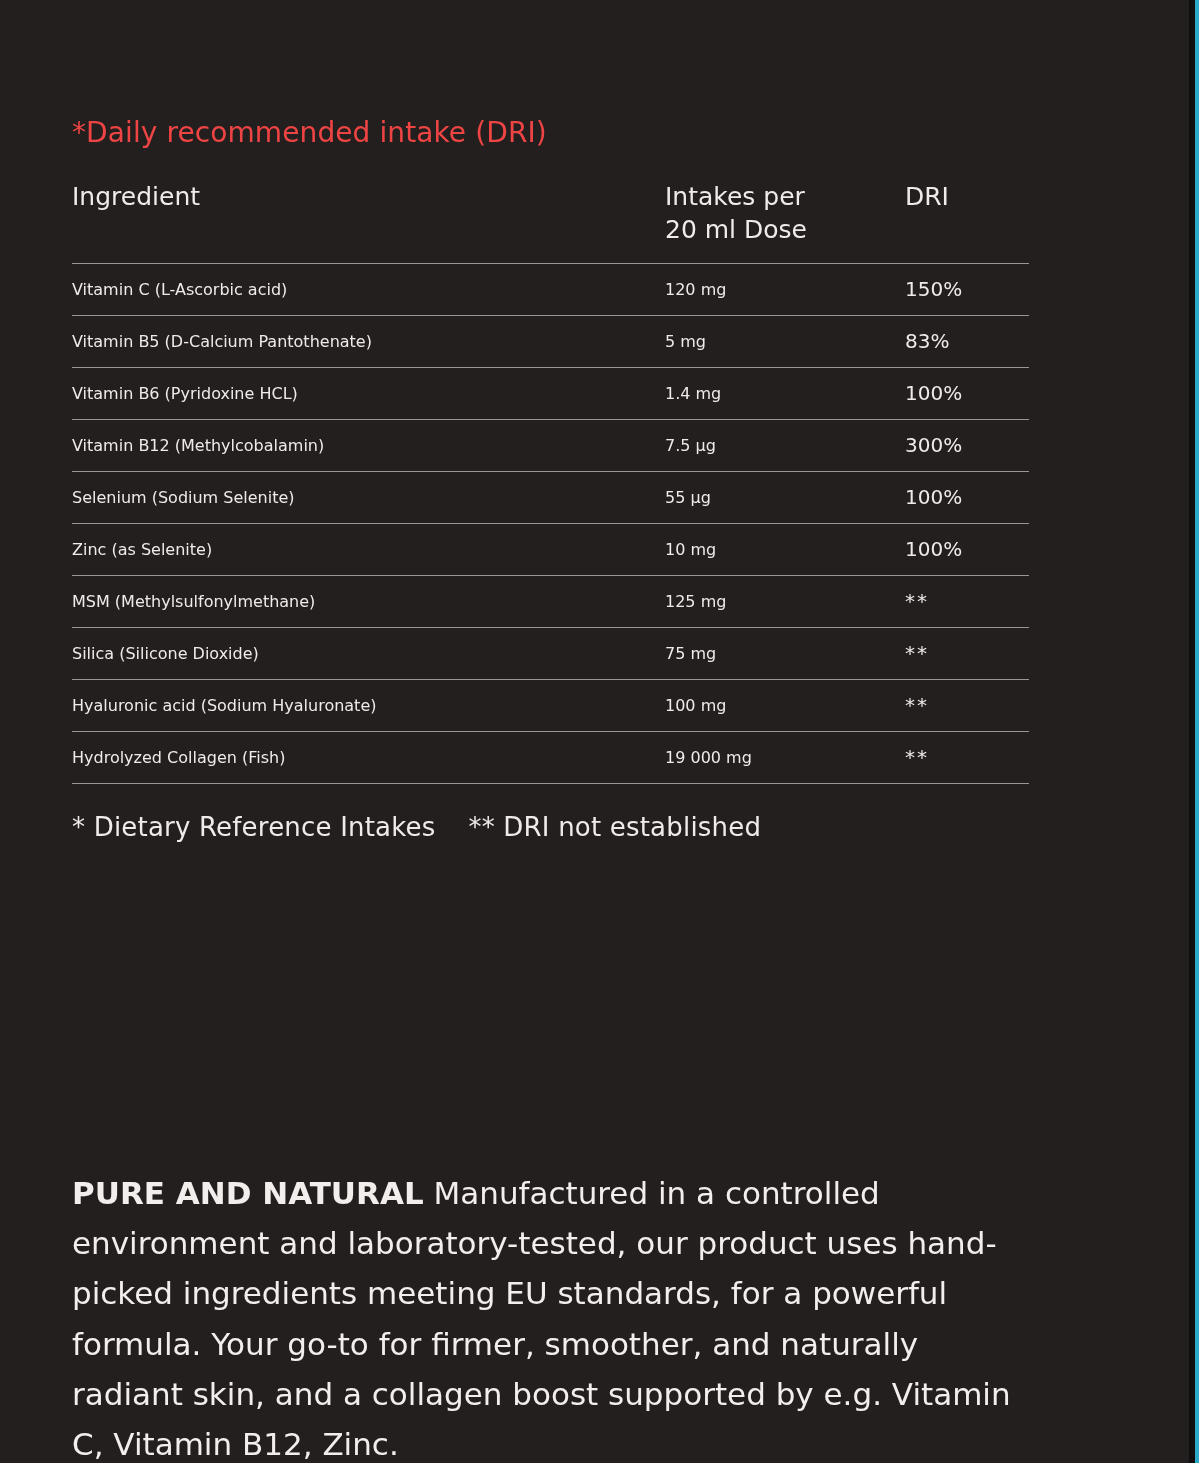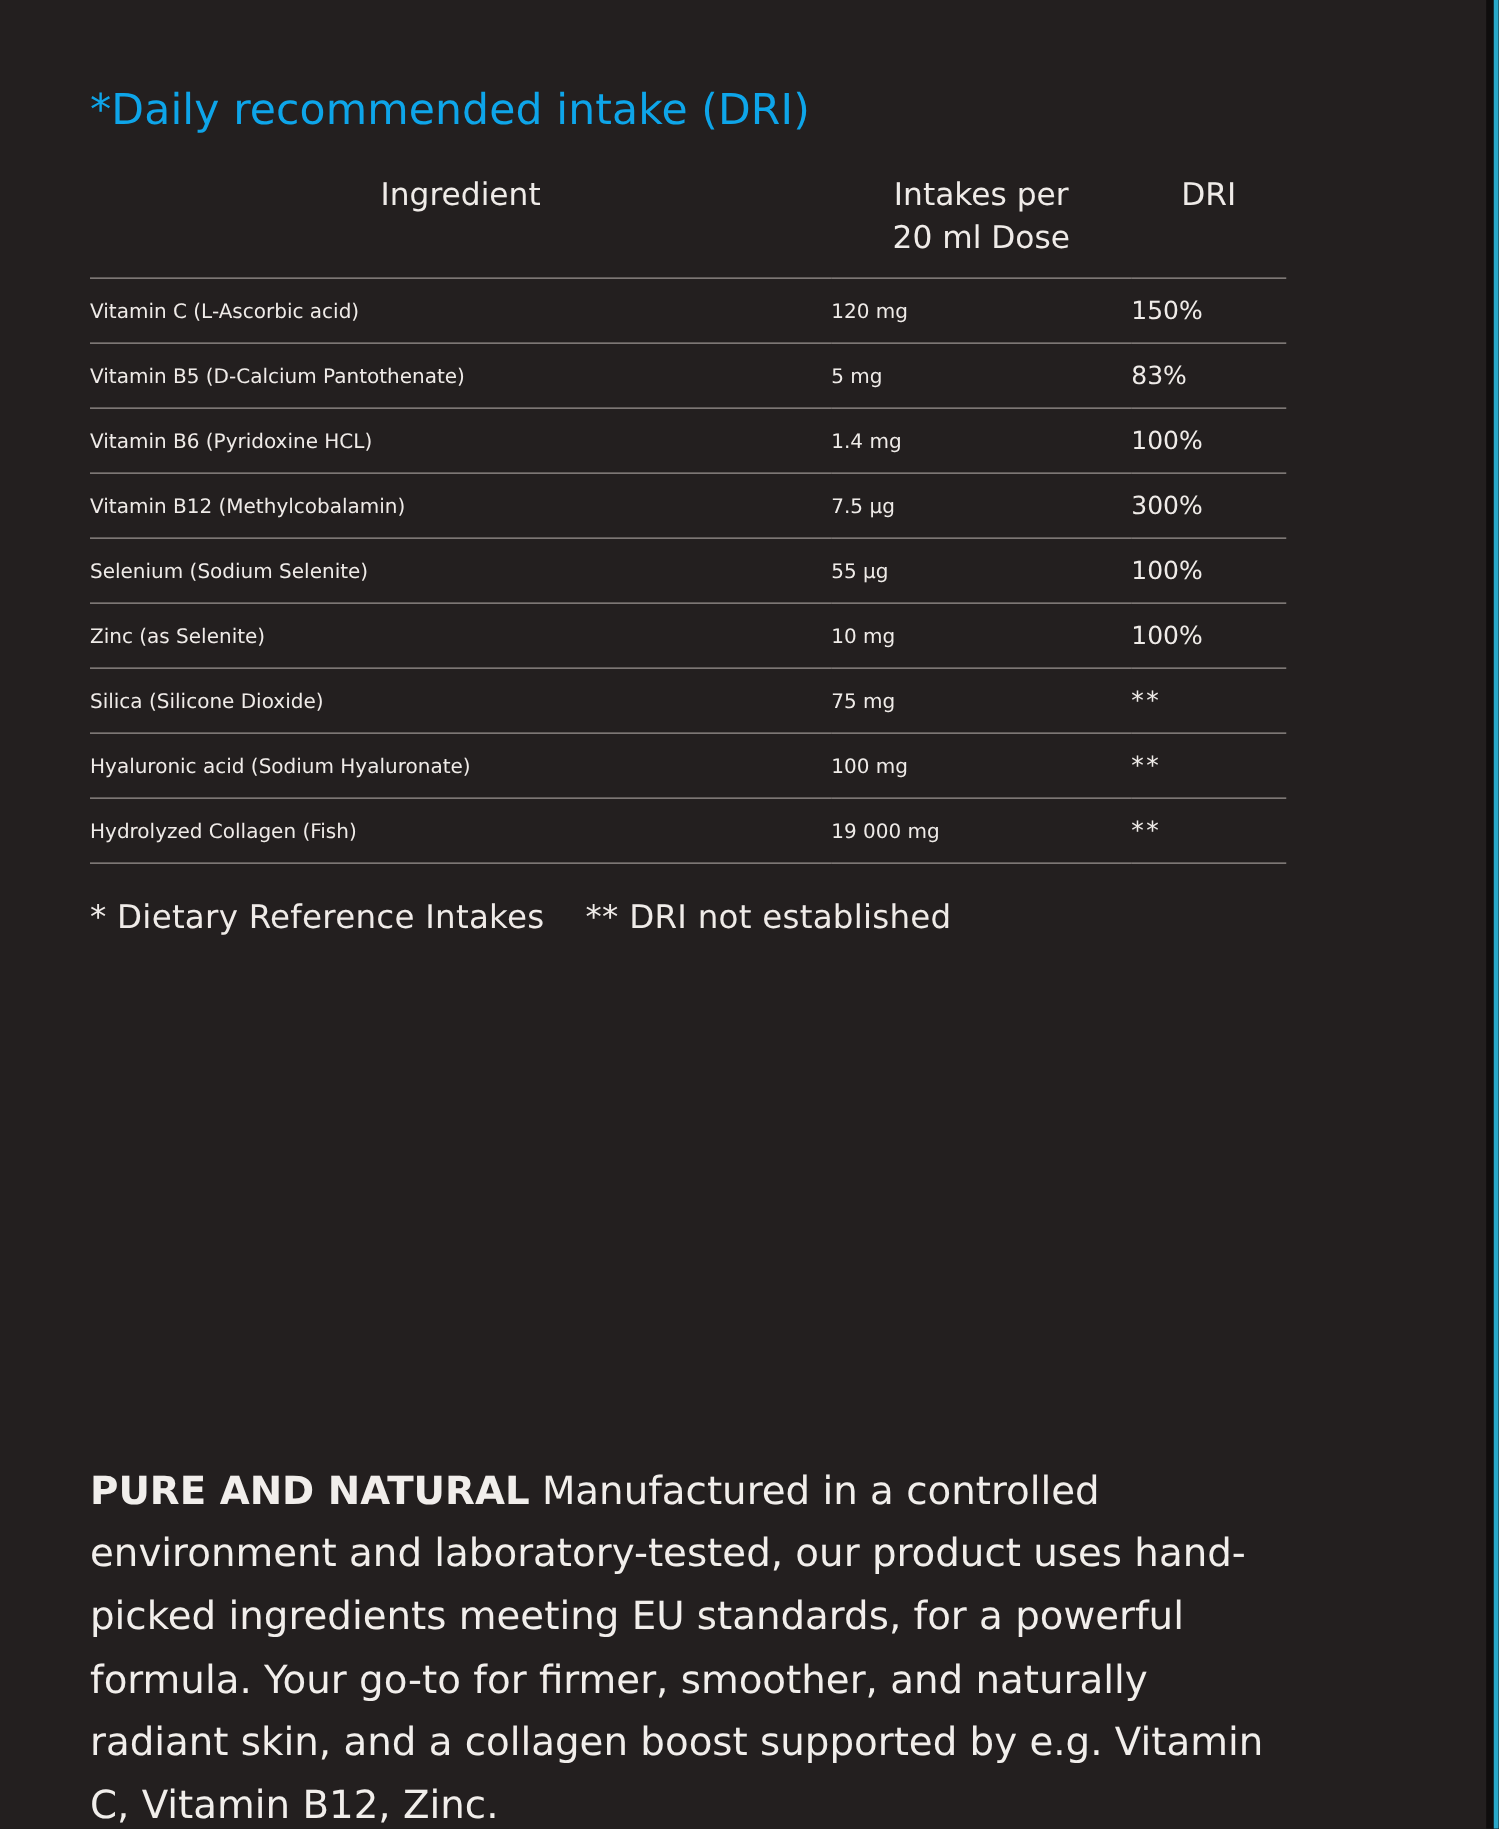--- a/index.html
+++ b/index.html
@@ -37,38 +37,38 @@
     height: 100%;
     background: #2aa9c9;
   }
   .content {
     position: absolute;
     left: 72px;
     top: 0;
     width: 1000px;
   }
   .dri-title {
-    font-size: 34px;
+    font-size: 28px;
     line-height: 1.2;
     letter-spacing: 0.1px;
-    margin-top: 68px;
-    color: #0ea5e9;
+    margin-top: 116px;
+    color: #ef4444;
   }
   table.nutri {
     margin-top: 30px;
     border-collapse: collapse;
     width: 957px;
     table-layout: fixed;
   }
   table.nutri col.c1 { width: 593px; }
   table.nutri col.c2 { width: 240px; }
   table.nutri col.c3 { width: 124px; }
   table.nutri th {
     font-weight: normal;
-    text-align: center;
+    text-align: left;
     font-size: 25px;
     line-height: 1.35;
     color: #efebe8;
     padding: 0 0 16px 0;
     vertical-align: top;
   }
   table.nutri thead tr {
     border-bottom: 1px solid #9c9592;
   }
   table.nutri td {
@@ -162,20 +162,25 @@
           <td>Selenium (Sodium Selenite)</td>
           <td class="amt">55 µg</td>
           <td class="dri">100%</td>
         </tr>
         <tr>
           <td>Zinc (as Selenite)</td>
           <td class="amt">10 mg</td>
           <td class="dri">100%</td>
         </tr>
         <tr>
+          <td>MSM (Methylsulfonylmethane)</td>
+          <td class="amt">125 mg</td>
+          <td class="dri stars">**</td>
+        </tr>
+        <tr>
           <td>Silica (Silicone Dioxide)</td>
           <td class="amt">75 mg</td>
           <td class="dri stars">**</td>
         </tr>
         <tr>
           <td>Hyaluronic acid (Sodium Hyaluronate)</td>
           <td class="amt">100 mg</td>
           <td class="dri stars">**</td>
         </tr>
         <tr>

